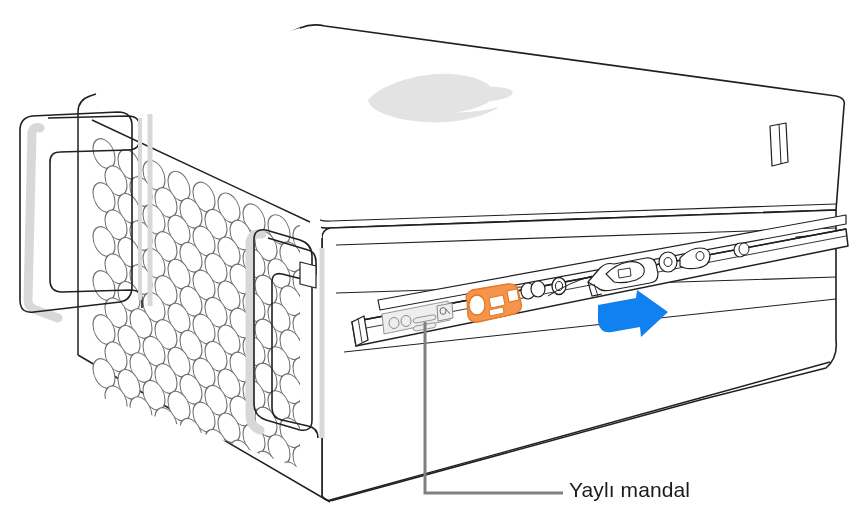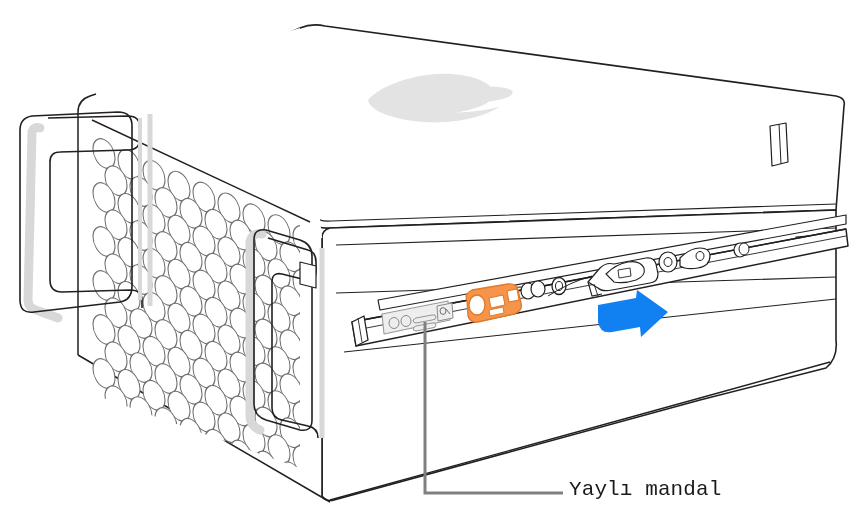--- a/index.html
+++ b/index.html
@@ -4,21 +4,21 @@
 <style>
   html,body{margin:0;padding:0;background:#ffffff;}
   body{
     width:857px;height:519px;overflow:hidden;position:relative;
     font-family:"Liberation Sans", sans-serif;
   }
   #scene{position:absolute;left:0;top:0;width:857px;height:519px;}
   .callout-label{
     position:absolute;
     left:569px;top:478px;
-    font-family:Liberation Mono, monospace;
+    font-family:Liberation Sans, sans-serif;
     font-size:21px;
     line-height:24px;
     color:#1a1a1a;
     white-space:nowrap;
     letter-spacing:0.1px;
   }
 </style>
 </head>
 <body>
 

